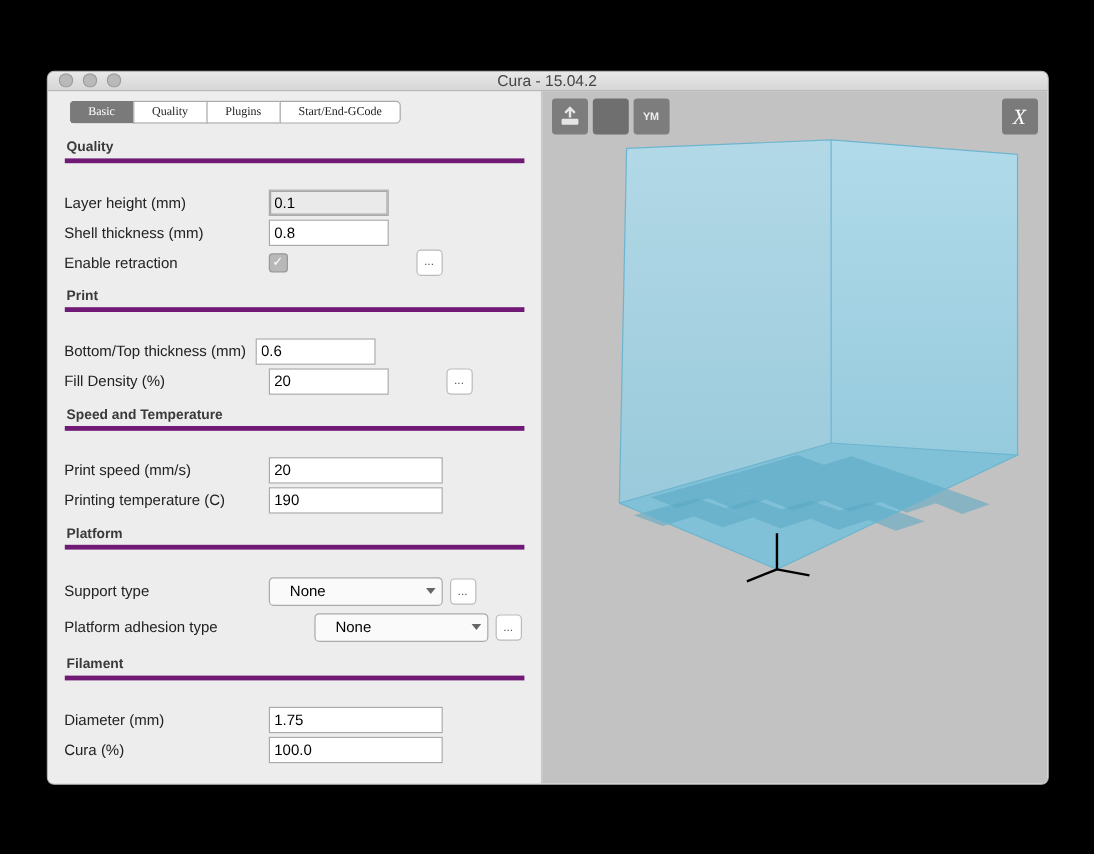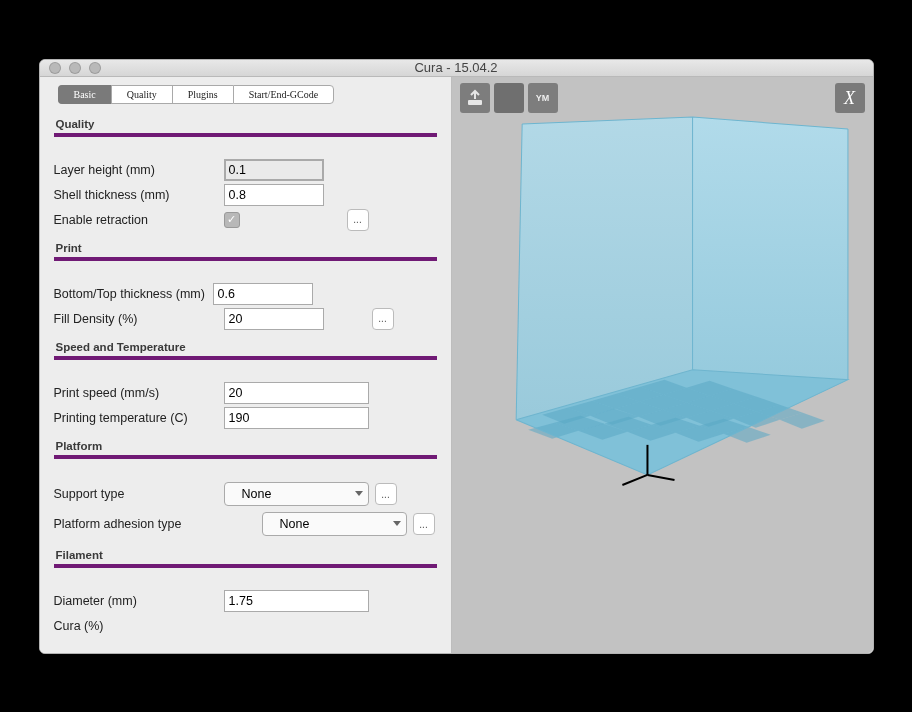--- a/index.html
+++ b/index.html
@@ -140,20 +140,23 @@
       <div class="section">
         <div class="section-title">Filament</div>
         <div class="row">
           <div class="row-label">Diameter (mm)</div>
           <div class="row-ctrl">
             <input class="text-input wide" value="1.75" style="">
           </div>
         </div>
         <div class="row">
           <div class="row-label">Cura (%)</div>
+          <div class="row-ctrl">
+            <input class="text-input wide" value="100.0" style="">
+          </div>
         </div>
       </div>
     </div>
 
     <div class="panel-right">
       <div class="toolbar-icons">
         <div class="tool-icon" style="background:#7d7d7d;">
           <svg width="20" height="20" viewBox="0 0 20 20">
               <rect x="3" y="12" width="14" height="5" rx="1" fill="#e6e6e6"></rect>
               <path d="M10 3 L10 11 M6 7 L10 3 L14 7" stroke="#e6e6e6" stroke-width="2" fill="none"></path>

